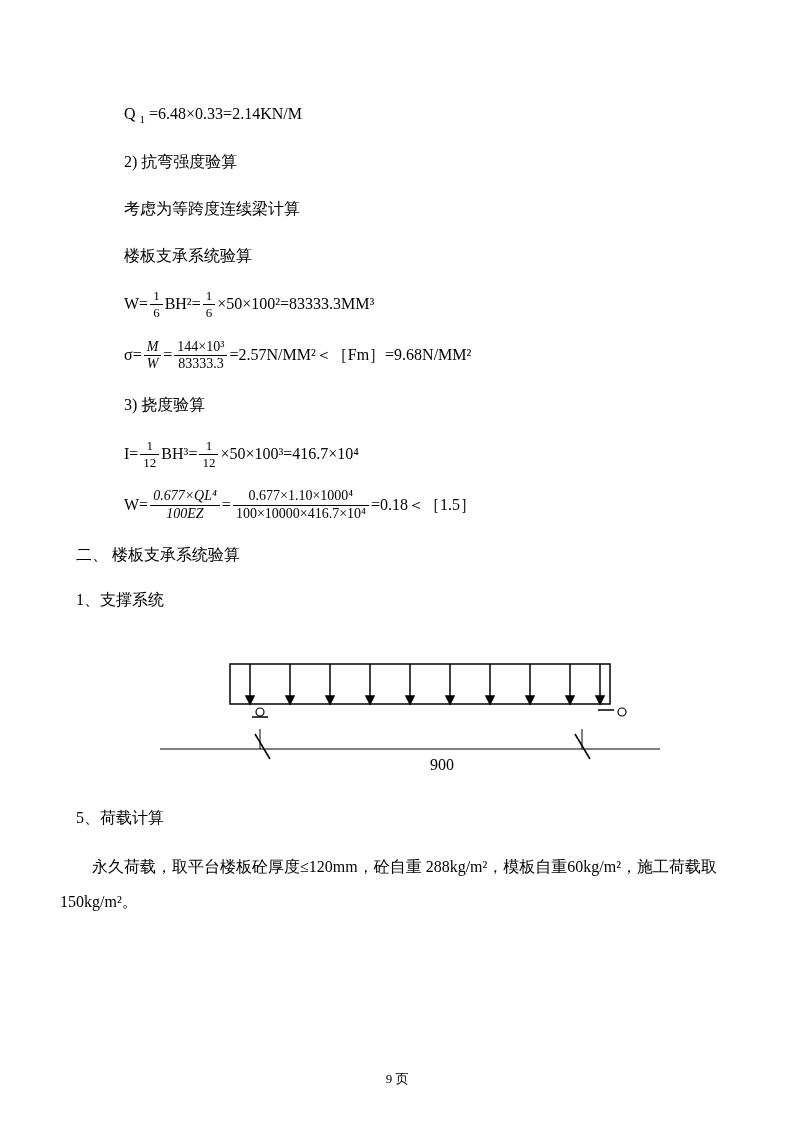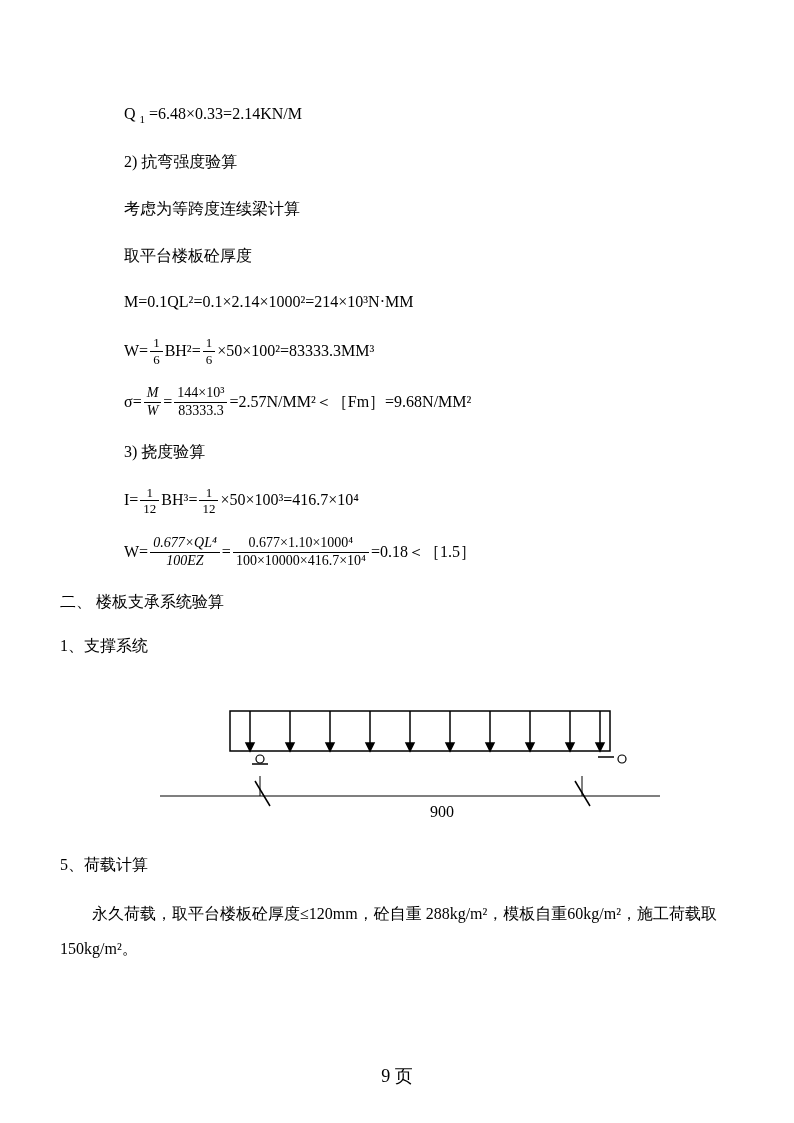--- a/index.html
+++ b/index.html
@@ -15,21 +15,21 @@
   }
   .page {
     padding: 100px 60px 60px 60px;
   }
   .indent1 {
     margin-left: 64px;
     margin-bottom: 18px;
     line-height: 1.8;
   }
   .indent0 {
-    margin-left: 0px;
+    margin-left: 16px;
     margin-bottom: 16px;
     line-height: 1.8;
   }
   .para {
     margin-left: 0px;
     margin-bottom: 16px;
     line-height: 2.2;
     text-indent: 2em;
     font-family: Liberation Serif, serif;
   }
@@ -76,21 +76,21 @@
     left: 270px;
     top: 102px;
     font-size: 16px;
   }
   .page-num {
     position: absolute;
     bottom: 35px;
     left: 0;
     right: 0;
     text-align: center;
-    font-size: 18px;
+    font-size: 13px;
   }
   .eq-line {
     display: flex;
     align-items: center;
     flex-wrap: nowrap;
   }
 </style>
 </head>
 <body>
 
@@ -98,22 +98,21 @@
 
   <div class="indent1">
     <span>Q</span>
     <span class="sub">1</span>
     <span>=6.48×0.33=2.14KN/M</span>
   </div>
 
 
   <div class="indent1">2) 抗弯强度验算</div>
   <div class="indent1">考虑为等跨度连续梁计算</div>
-  <div class="indent1">取平台楼板砼厚度</div>
-  <div class="indent1">M=0.1QL²=0.1×2.14×1000²=214×10³N·MM</div>
+  <div class="indent1">楼板支承系统验算</div>
 
   <div class="indent1 eq-line">
     <span>W=</span>
     <span class="frac frac-sm">
       <span class="num upright">1</span>
       <span class="den upright">6</span>
     </span>
     <span>BH²=</span>
     <span class="frac frac-sm">
       <span class="num upright">1</span>

